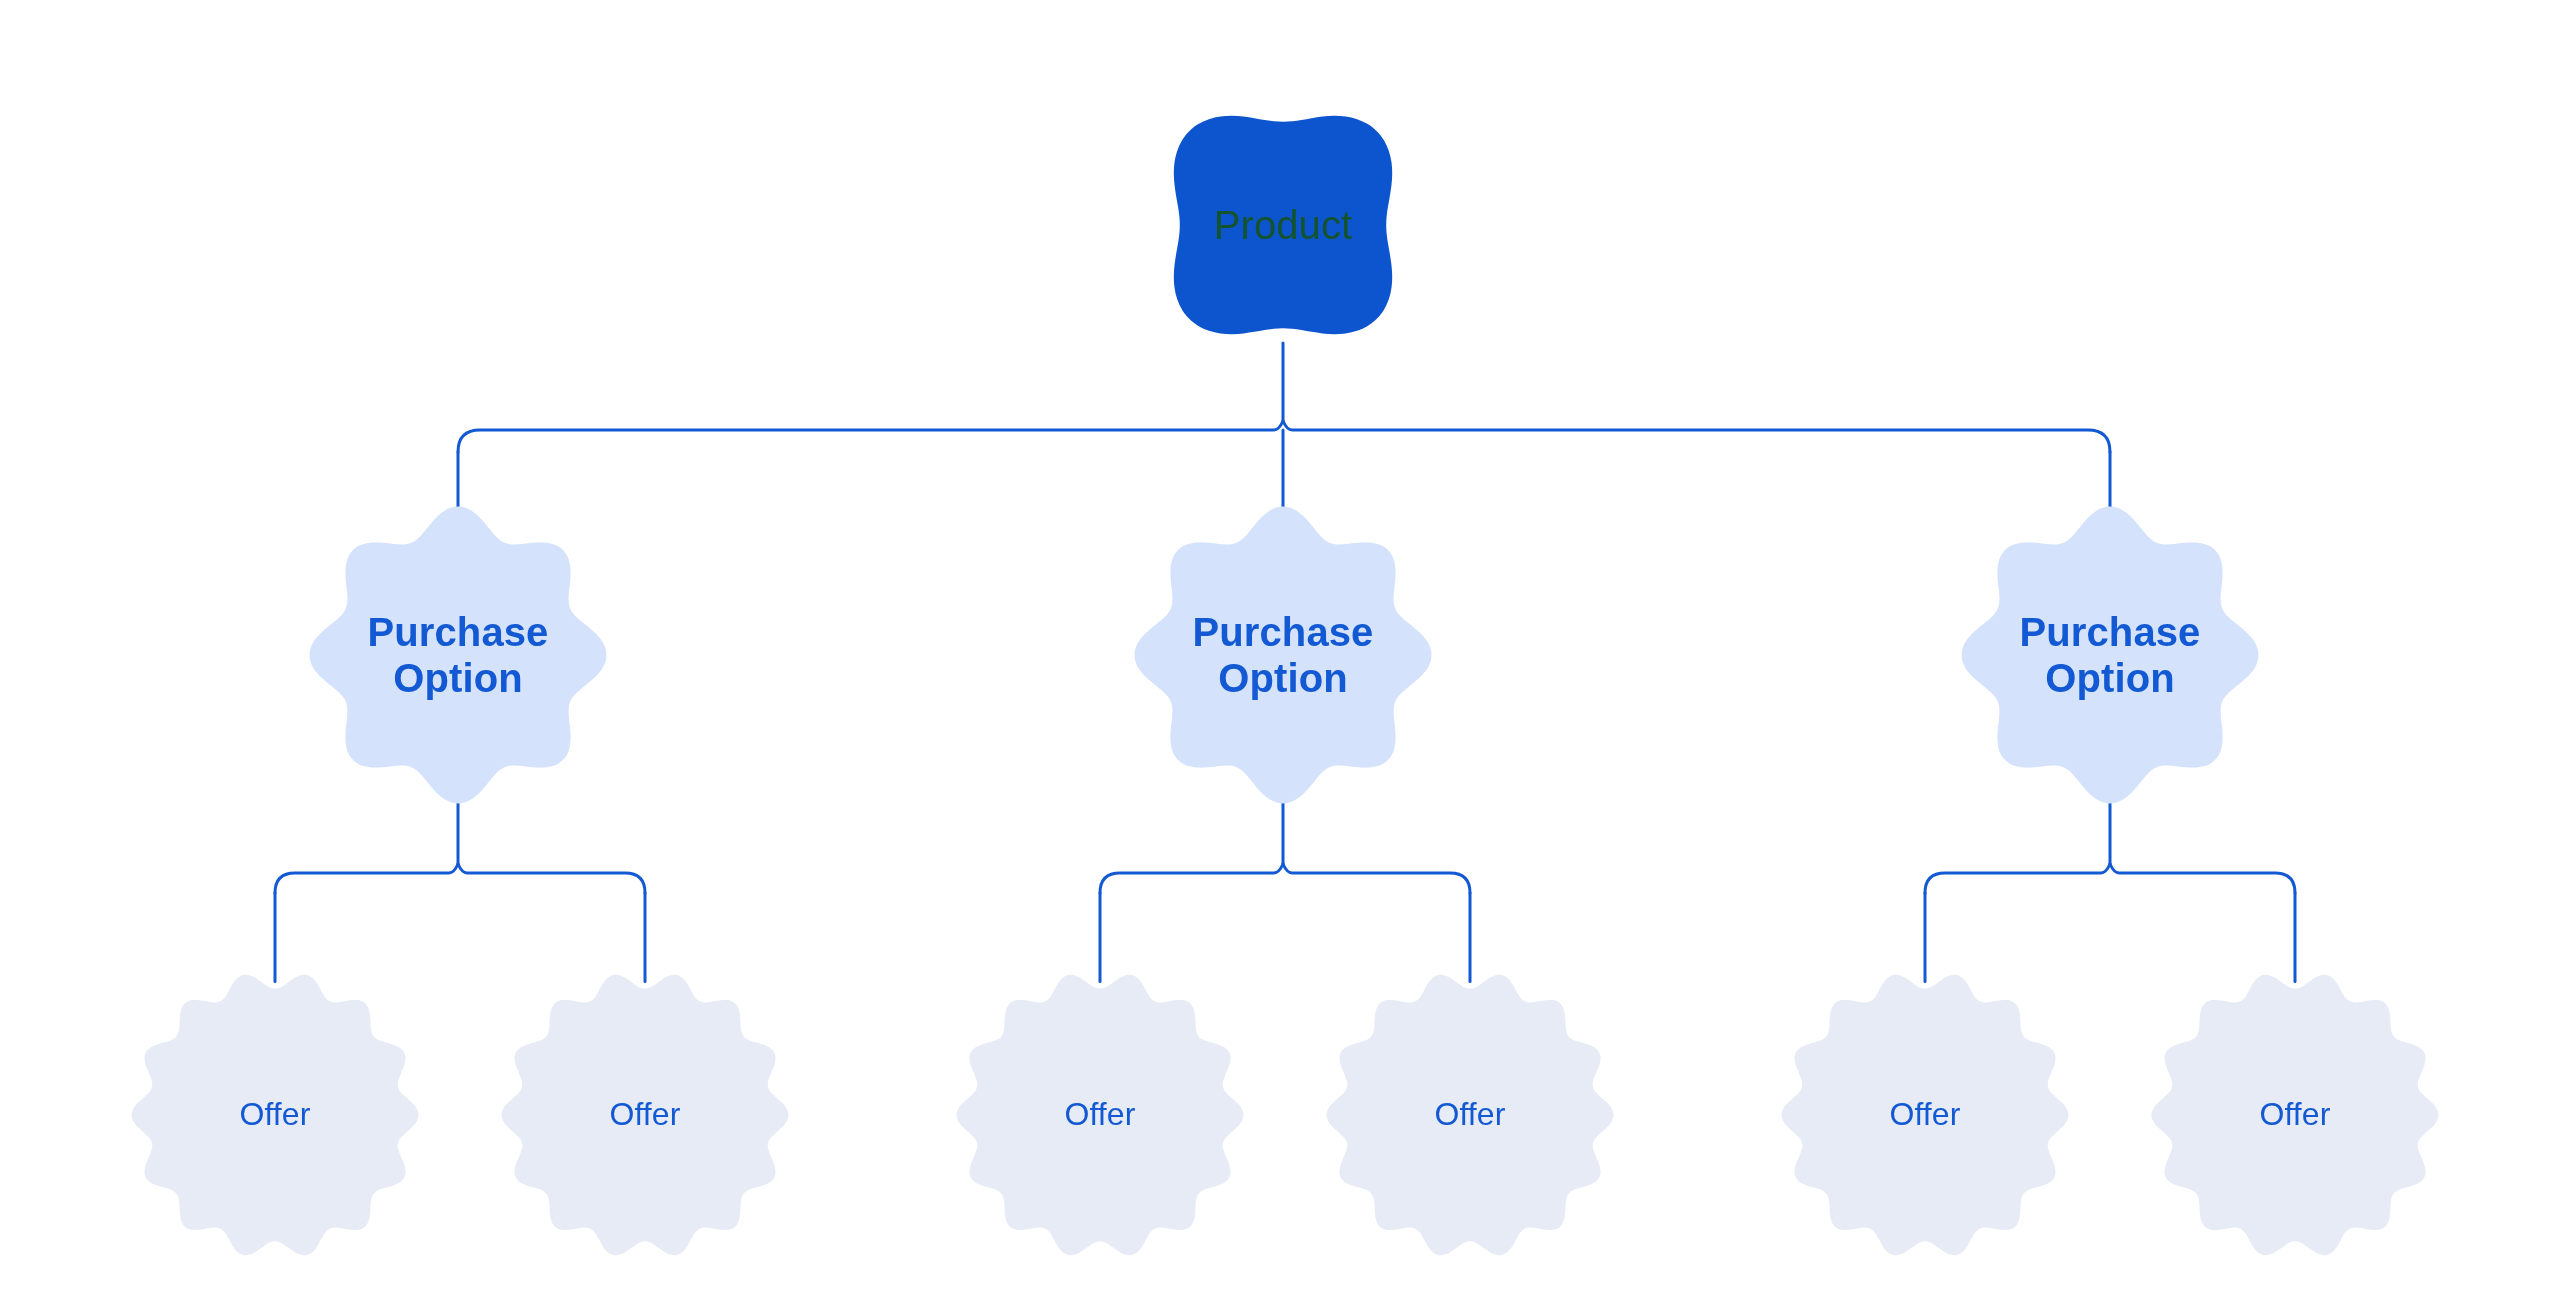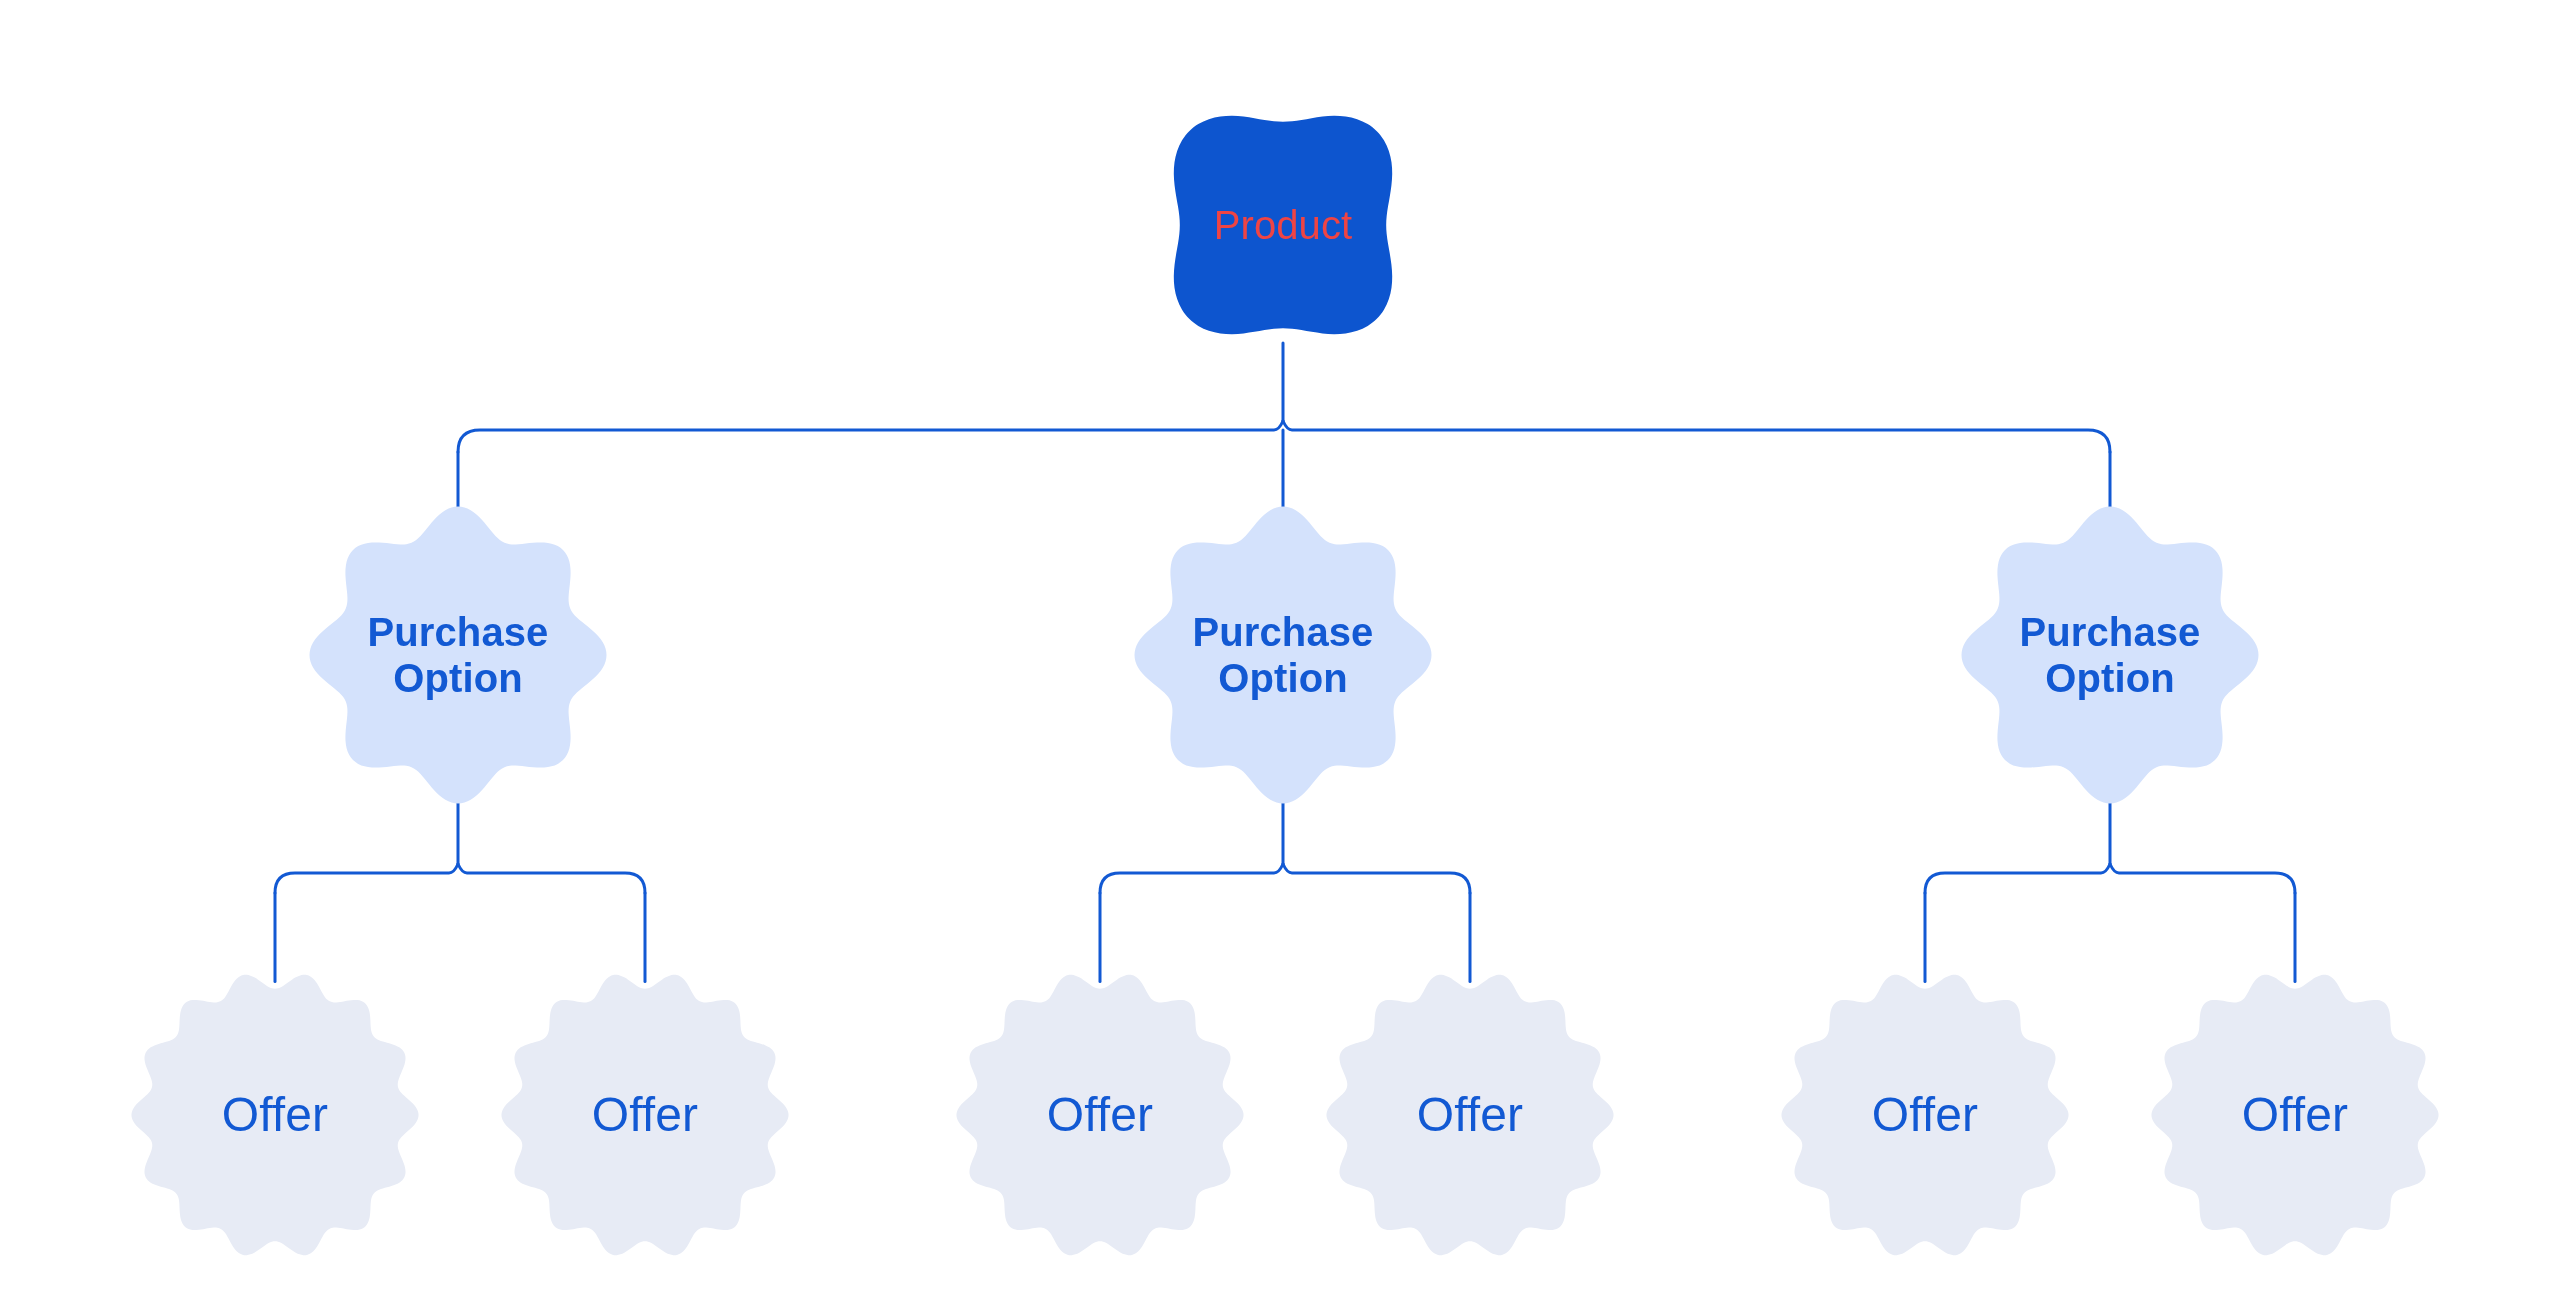--- a/index.html
+++ b/index.html
@@ -11,21 +11,21 @@
   }
   #canvas{position:relative;width:2560px;height:1312px;}
   #edges{position:absolute;inset:0;width:2560px;height:1312px;}
 
   .node{position:absolute;display:flex;align-items:center;justify-content:center;text-align:center;}
   .node svg{position:absolute;inset:0;width:100%;height:100%;}
   .node .label{position:relative;z-index:2;line-height:1.16;white-space:pre-line;letter-spacing:.1px;}
 
   .node-product .label{color:#ffffff;font-size:40px;font-weight:400;}
   .node-option  .label{color:#1259d3;font-size:40px;font-weight:700;}
-  .node-offer   .label{color:#1259d3;font-size:48px;font-weight:400;}
+  .node-offer   .label{color:#1259d3;font-size:32px;font-weight:400;}
 </style>
 </head>
 <body>
 
 <div id="canvas">
 
   <svg id="edges" viewBox="0 0 2560 1312" preserveAspectRatio="none" aria-hidden="true">
       <path d="M 1283 342.92 L 1283 421" fill="none" stroke="#1259d3" stroke-width="3" stroke-linecap="round" stroke-linejoin="round"></path>
       <path d="M 458 452 Q 458 430 480 430 L 1274 430 Q 1278.95 430 1283 421" fill="none" stroke="#1259d3" stroke-width="3" stroke-linecap="round" stroke-linejoin="round"></path>
       <path d="M 1283 421 Q 1287.05 430 1292 430 L 2088 430 Q 2110 430 2110 452" fill="none" stroke="#1259d3" stroke-width="3" stroke-linecap="round" stroke-linejoin="round"></path>
@@ -46,21 +46,21 @@
       <path d="M 1925 893 Q 1925 873 1945 873 L 2101 873 Q 2105.95 873 2110 864" fill="none" stroke="#1259d3" stroke-width="3" stroke-linecap="round" stroke-linejoin="round"></path>
       <path d="M 2110 864 Q 2114.05 873 2119 873 L 2275 873 Q 2295 873 2295 893" fill="none" stroke="#1259d3" stroke-width="3" stroke-linecap="round" stroke-linejoin="round"></path>
       <path d="M 1925 893 L 1925 981.6" fill="none" stroke="#1259d3" stroke-width="3" stroke-linecap="round" stroke-linejoin="round"></path>
       <path d="M 2295 893 L 2295 981.6" fill="none" stroke="#1259d3" stroke-width="3" stroke-linecap="round" stroke-linejoin="round"></path>
     </svg>
 
   <div class="node node-product" style="left: 1149px; top: 91px; width: 268px; height: 268px;">
     <svg viewBox="0 0 200 200" preserveAspectRatio="none">
       <path class="shape-path" d="M 177.00 100.00 C 177.00 102.26 177.14 104.47 177.37 106.77 C 177.60 109.07 177.98 111.39 178.36 113.82 C 178.75 116.25 179.27 118.75 179.69 121.35 C 180.11 123.96 180.60 126.67 180.90 129.44 C 181.20 132.22 181.47 135.11 181.49 138.00 C 181.50 140.88 181.39 143.86 180.97 146.75 C 180.56 149.64 179.93 152.56 178.99 155.31 C 178.05 158.05 176.83 160.76 175.33 163.21 C 173.83 165.66 172.02 167.98 170.00 170.00 C 167.98 172.02 165.66 173.83 163.21 175.33 C 160.76 176.83 158.05 178.05 155.31 178.99 C 152.56 179.93 149.64 180.56 146.75 180.97 C 143.86 181.39 140.88 181.50 138.00 181.49 C 135.11 181.47 132.22 181.20 129.44 180.90 C 126.67 180.60 123.96 180.11 121.35 179.69 C 118.75 179.27 116.25 178.75 113.82 178.36 C 111.39 177.98 109.07 177.60 106.77 177.37 C 104.47 177.14 102.26 177.00 100.00 177.00 C 97.74 177.00 95.53 177.14 93.23 177.37 C 90.93 177.60 88.61 177.98 86.18 178.36 C 83.75 178.75 81.25 179.27 78.65 179.69 C 76.04 180.11 73.33 180.60 70.56 180.90 C 67.78 181.20 64.89 181.47 62.00 181.49 C 59.12 181.50 56.14 181.39 53.25 180.97 C 50.36 180.56 47.44 179.93 44.69 178.99 C 41.95 178.05 39.24 176.83 36.79 175.33 C 34.34 173.83 32.02 172.02 30.00 170.00 C 27.98 167.98 26.17 165.66 24.67 163.21 C 23.17 160.76 21.95 158.05 21.01 155.31 C 20.07 152.56 19.44 149.64 19.03 146.75 C 18.61 143.86 18.50 140.88 18.51 138.00 C 18.53 135.11 18.80 132.22 19.10 129.44 C 19.40 126.67 19.89 123.96 20.31 121.35 C 20.73 118.75 21.25 116.25 21.64 113.82 C 22.02 111.39 22.40 109.07 22.63 106.77 C 22.86 104.47 23.00 102.26 23.00 100.00 C 23.00 97.74 22.86 95.53 22.63 93.23 C 22.40 90.93 22.02 88.61 21.64 86.18 C 21.25 83.75 20.73 81.25 20.31 78.65 C 19.89 76.04 19.40 73.33 19.10 70.56 C 18.80 67.78 18.53 64.89 18.51 62.00 C 18.50 59.12 18.61 56.14 19.03 53.25 C 19.44 50.36 20.07 47.44 21.01 44.69 C 21.95 41.95 23.17 39.24 24.67 36.79 C 26.17 34.34 27.98 32.02 30.00 30.00 C 32.02 27.98 34.34 26.17 36.79 24.67 C 39.24 23.17 41.95 21.95 44.69 21.01 C 47.44 20.07 50.36 19.44 53.25 19.03 C 56.14 18.61 59.12 18.50 62.00 18.51 C 64.89 18.53 67.78 18.80 70.56 19.10 C 73.33 19.40 76.04 19.89 78.65 20.31 C 81.25 20.73 83.75 21.25 86.18 21.64 C 88.61 22.02 90.93 22.40 93.23 22.63 C 95.53 22.86 97.74 23.00 100.00 23.00 C 102.26 23.00 104.47 22.86 106.77 22.63 C 109.07 22.40 111.39 22.02 113.82 21.64 C 116.25 21.25 118.75 20.73 121.35 20.31 C 123.96 19.89 126.67 19.40 129.44 19.10 C 132.22 18.80 135.11 18.53 138.00 18.51 C 140.88 18.50 143.86 18.61 146.75 19.03 C 149.64 19.44 152.56 20.07 155.31 21.01 C 158.05 21.95 160.76 23.17 163.21 24.67 C 165.66 26.17 167.98 27.98 170.00 30.00 C 172.02 32.02 173.83 34.34 175.33 36.79 C 176.83 39.24 178.05 41.95 178.99 44.69 C 179.93 47.44 180.56 50.36 180.97 53.25 C 181.39 56.14 181.50 59.12 181.49 62.00 C 181.47 64.89 181.20 67.78 180.90 70.56 C 180.60 73.33 180.11 76.04 179.69 78.65 C 179.27 81.25 178.75 83.75 178.36 86.18 C 177.98 88.61 177.60 90.93 177.37 93.23 C 177.14 95.53 177.00 97.74 177.00 100.00 Z" fill="#0d55cf"></path>
     </svg>
-    <span class="label" style="color: #ef4444;">Product</span>
+    <span class="label" style="color: #14532d;">Product</span>
   </div>
 
   <div class="node node-option" style="left: 308px; top: 505px; width: 300px; height: 300px;">
     <svg viewBox="0 0 200 200" preserveAspectRatio="none">
       <path class="shape-path" d="M 199.00 100.00 C 199.00 101.43 198.78 102.89 198.36 104.29 C 197.95 105.70 197.30 107.10 196.53 108.44 C 195.75 109.78 194.75 111.09 193.69 112.33 C 192.63 113.58 191.40 114.77 190.17 115.90 C 188.95 117.03 187.61 118.10 186.34 119.14 C 185.08 120.18 183.77 121.15 182.59 122.13 C 181.41 123.10 180.25 124.03 179.26 124.99 C 178.27 125.95 177.36 126.89 176.63 127.89 C 175.89 128.89 175.29 129.90 174.83 131.00 C 174.38 132.09 174.09 133.23 173.90 134.46 C 173.72 135.69 173.69 136.99 173.72 138.37 C 173.74 139.76 173.90 141.23 174.05 142.75 C 174.19 144.27 174.43 145.89 174.59 147.52 C 174.75 149.15 174.94 150.85 175.00 152.52 C 175.07 154.19 175.10 155.90 174.97 157.53 C 174.84 159.16 174.62 160.78 174.23 162.28 C 173.83 163.78 173.29 165.23 172.59 166.52 C 171.89 167.80 171.02 168.99 170.00 170.00 C 168.99 171.02 167.80 171.89 166.52 172.59 C 165.23 173.29 163.78 173.83 162.28 174.23 C 160.78 174.62 159.16 174.84 157.53 174.97 C 155.90 175.10 154.19 175.07 152.52 175.00 C 150.85 174.94 149.15 174.75 147.52 174.59 C 145.89 174.43 144.27 174.19 142.75 174.05 C 141.23 173.90 139.76 173.74 138.37 173.72 C 136.99 173.69 135.69 173.72 134.46 173.90 C 133.23 174.09 132.09 174.38 131.00 174.83 C 129.90 175.29 128.89 175.89 127.89 176.63 C 126.89 177.36 125.95 178.27 124.99 179.26 C 124.03 180.25 123.10 181.41 122.13 182.59 C 121.15 183.77 120.18 185.08 119.14 186.34 C 118.10 187.61 117.03 188.95 115.90 190.17 C 114.77 191.40 113.58 192.63 112.33 193.69 C 111.09 194.75 109.78 195.75 108.44 196.53 C 107.10 197.30 105.70 197.95 104.29 198.36 C 102.89 198.78 101.43 199.00 100.00 199.00 C 98.57 199.00 97.11 198.78 95.71 198.36 C 94.30 197.95 92.90 197.30 91.56 196.53 C 90.22 195.75 88.91 194.75 87.67 193.69 C 86.42 192.63 85.23 191.40 84.10 190.17 C 82.97 188.95 81.90 187.61 80.86 186.34 C 79.82 185.08 78.85 183.77 77.87 182.59 C 76.90 181.41 75.97 180.25 75.01 179.26 C 74.05 178.27 73.11 177.36 72.11 176.63 C 71.11 175.89 70.10 175.29 69.00 174.83 C 67.91 174.38 66.77 174.09 65.54 173.90 C 64.31 173.72 63.01 173.69 61.63 173.72 C 60.24 173.74 58.77 173.90 57.25 174.05 C 55.73 174.19 54.11 174.43 52.48 174.59 C 50.85 174.75 49.15 174.94 47.48 175.00 C 45.81 175.07 44.10 175.10 42.47 174.97 C 40.84 174.84 39.22 174.62 37.72 174.23 C 36.22 173.83 34.77 173.29 33.48 172.59 C 32.20 171.89 31.01 171.02 30.00 170.00 C 28.98 168.99 28.11 167.80 27.41 166.52 C 26.71 165.23 26.17 163.78 25.77 162.28 C 25.38 160.78 25.16 159.16 25.03 157.53 C 24.90 155.90 24.93 154.19 25.00 152.52 C 25.06 150.85 25.25 149.15 25.41 147.52 C 25.57 145.89 25.81 144.27 25.95 142.75 C 26.10 141.23 26.26 139.76 26.28 138.37 C 26.31 136.99 26.28 135.69 26.10 134.46 C 25.91 133.23 25.62 132.09 25.17 131.00 C 24.71 129.90 24.11 128.89 23.37 127.89 C 22.64 126.89 21.73 125.95 20.74 124.99 C 19.75 124.03 18.59 123.10 17.41 122.13 C 16.23 121.15 14.92 120.18 13.66 119.14 C 12.39 118.10 11.05 117.03 9.83 115.90 C 8.60 114.77 7.37 113.58 6.31 112.33 C 5.25 111.09 4.25 109.78 3.47 108.44 C 2.70 107.10 2.05 105.70 1.64 104.29 C 1.22 102.89 1.00 101.43 1.00 100.00 C 1.00 98.57 1.22 97.11 1.64 95.71 C 2.05 94.30 2.70 92.90 3.47 91.56 C 4.25 90.22 5.25 88.91 6.31 87.67 C 7.37 86.42 8.60 85.23 9.83 84.10 C 11.05 82.97 12.39 81.90 13.66 80.86 C 14.92 79.82 16.23 78.85 17.41 77.87 C 18.59 76.90 19.75 75.97 20.74 75.01 C 21.73 74.05 22.64 73.11 23.37 72.11 C 24.11 71.11 24.71 70.10 25.17 69.00 C 25.62 67.91 25.91 66.77 26.10 65.54 C 26.28 64.31 26.31 63.01 26.28 61.63 C 26.26 60.24 26.10 58.77 25.95 57.25 C 25.81 55.73 25.57 54.11 25.41 52.48 C 25.25 50.85 25.06 49.15 25.00 47.48 C 24.93 45.81 24.90 44.10 25.03 42.47 C 25.16 40.84 25.38 39.22 25.77 37.72 C 26.17 36.22 26.71 34.77 27.41 33.48 C 28.11 32.20 28.98 31.01 30.00 30.00 C 31.01 28.98 32.20 28.11 33.48 27.41 C 34.77 26.71 36.22 26.17 37.72 25.77 C 39.22 25.38 40.84 25.16 42.47 25.03 C 44.10 24.90 45.81 24.93 47.48 25.00 C 49.15 25.06 50.85 25.25 52.48 25.41 C 54.11 25.57 55.73 25.81 57.25 25.95 C 58.77 26.10 60.24 26.26 61.63 26.28 C 63.01 26.31 64.31 26.28 65.54 26.10 C 66.77 25.91 67.91 25.62 69.00 25.17 C 70.10 24.71 71.11 24.11 72.11 23.37 C 73.11 22.64 74.05 21.73 75.01 20.74 C 75.97 19.75 76.90 18.59 77.87 17.41 C 78.85 16.23 79.82 14.92 80.86 13.66 C 81.90 12.39 82.97 11.05 84.10 9.83 C 85.23 8.60 86.42 7.37 87.67 6.31 C 88.91 5.25 90.22 4.25 91.56 3.47 C 92.90 2.70 94.30 2.05 95.71 1.64 C 97.11 1.22 98.57 1.00 100.00 1.00 C 101.43 1.00 102.89 1.22 104.29 1.64 C 105.70 2.05 107.10 2.70 108.44 3.47 C 109.78 4.25 111.09 5.25 112.33 6.31 C 113.58 7.37 114.77 8.60 115.90 9.83 C 117.03 11.05 118.10 12.39 119.14 13.66 C 120.18 14.92 121.15 16.23 122.13 17.41 C 123.10 18.59 124.03 19.75 124.99 20.74 C 125.95 21.73 126.89 22.64 127.89 23.37 C 128.89 24.11 129.90 24.71 131.00 25.17 C 132.09 25.62 133.23 25.91 134.46 26.10 C 135.69 26.28 136.99 26.31 138.37 26.28 C 139.76 26.26 141.23 26.10 142.75 25.95 C 144.27 25.81 145.89 25.57 147.52 25.41 C 149.15 25.25 150.85 25.06 152.52 25.00 C 154.19 24.93 155.90 24.90 157.53 25.03 C 159.16 25.16 160.78 25.38 162.28 25.77 C 163.78 26.17 165.23 26.71 166.52 27.41 C 167.80 28.11 168.99 28.98 170.00 30.00 C 171.02 31.01 171.89 32.20 172.59 33.48 C 173.29 34.77 173.83 36.22 174.23 37.72 C 174.62 39.22 174.84 40.84 174.97 42.47 C 175.10 44.10 175.07 45.81 175.00 47.48 C 174.94 49.15 174.75 50.85 174.59 52.48 C 174.43 54.11 174.19 55.73 174.05 57.25 C 173.90 58.77 173.74 60.24 173.72 61.63 C 173.69 63.01 173.72 64.31 173.90 65.54 C 174.09 66.77 174.38 67.91 174.83 69.00 C 175.29 70.10 175.89 71.11 176.63 72.11 C 177.36 73.11 178.27 74.05 179.26 75.01 C 180.25 75.97 181.41 76.90 182.59 77.87 C 183.77 78.85 185.08 79.82 186.34 80.86 C 187.61 81.90 188.95 82.97 190.17 84.10 C 191.40 85.23 192.63 86.42 193.69 87.67 C 194.75 88.91 195.75 90.22 196.53 91.56 C 197.30 92.90 197.95 94.30 198.36 95.71 C 198.78 97.11 199.00 98.57 199.00 100.00 Z" fill="#d4e2fc"></path>
     </svg>
     <span class="label" style="color: rgb(18, 89, 211);">Purchase
 Option</span>
   </div>
 

